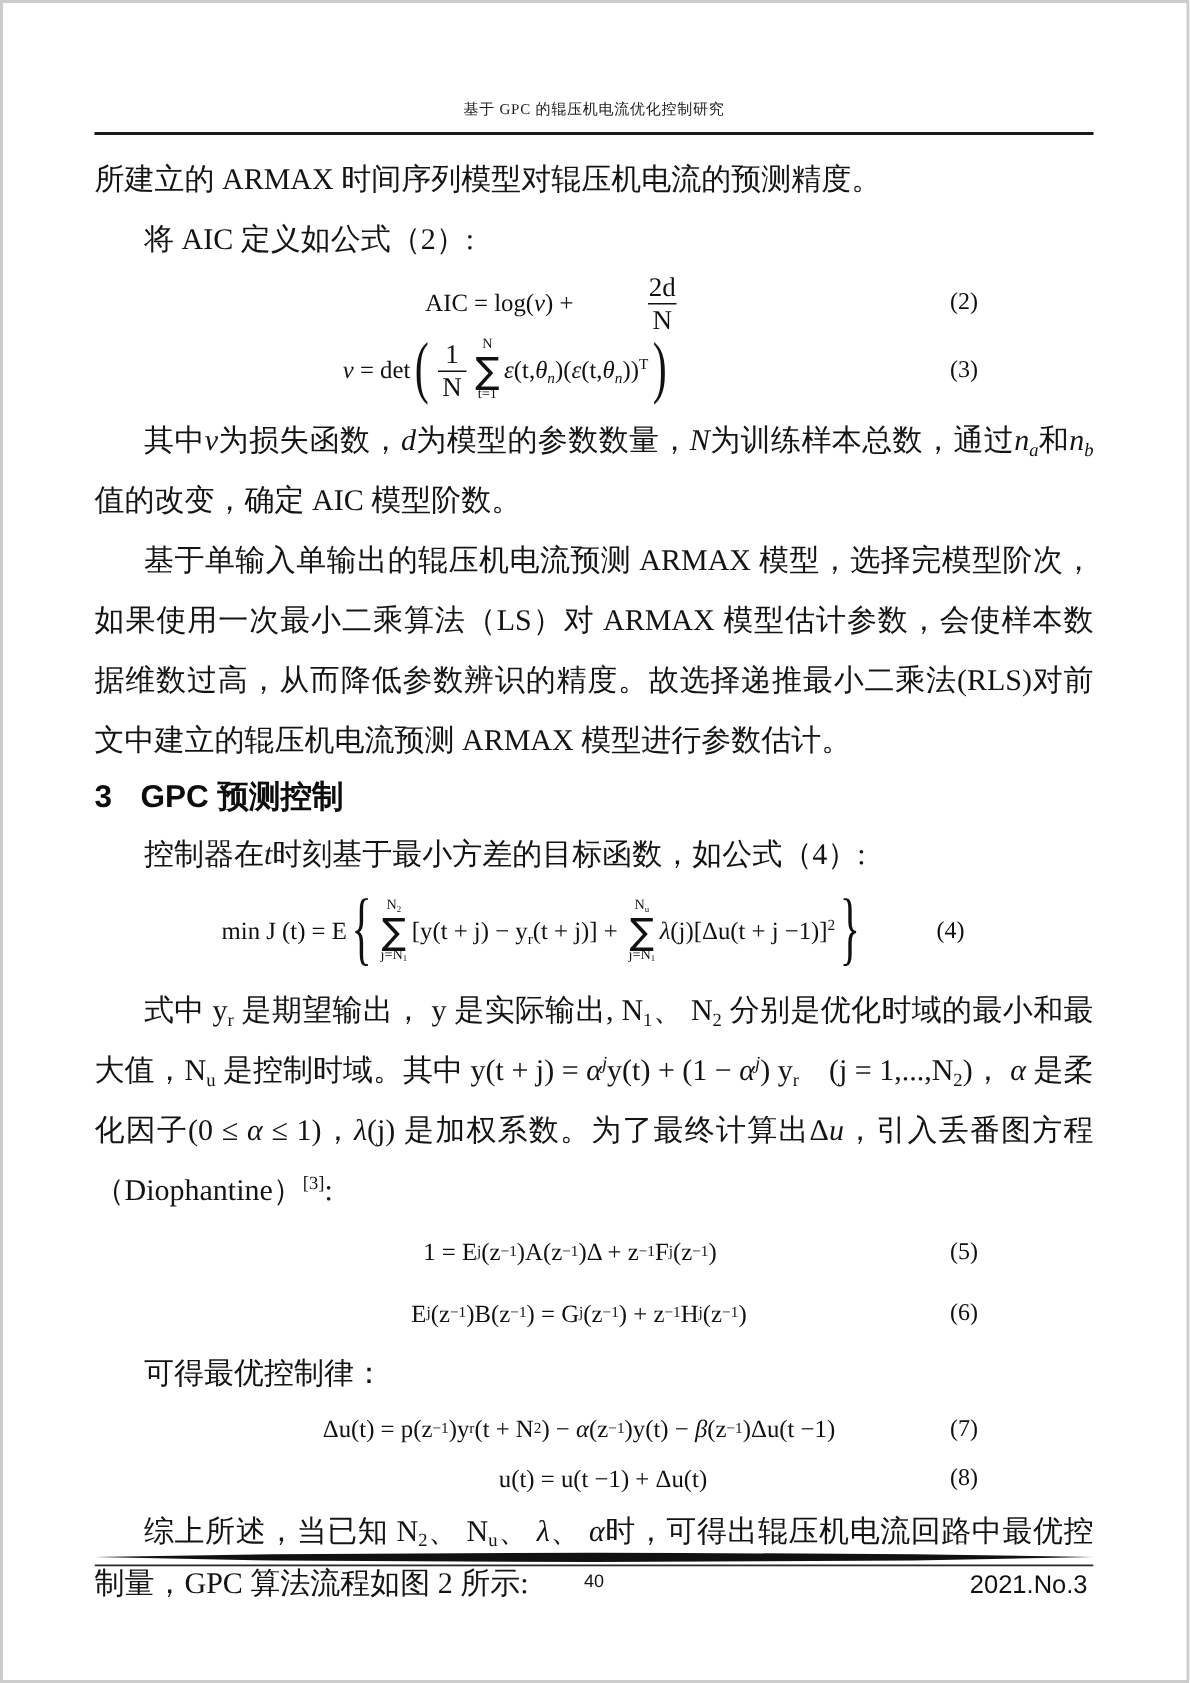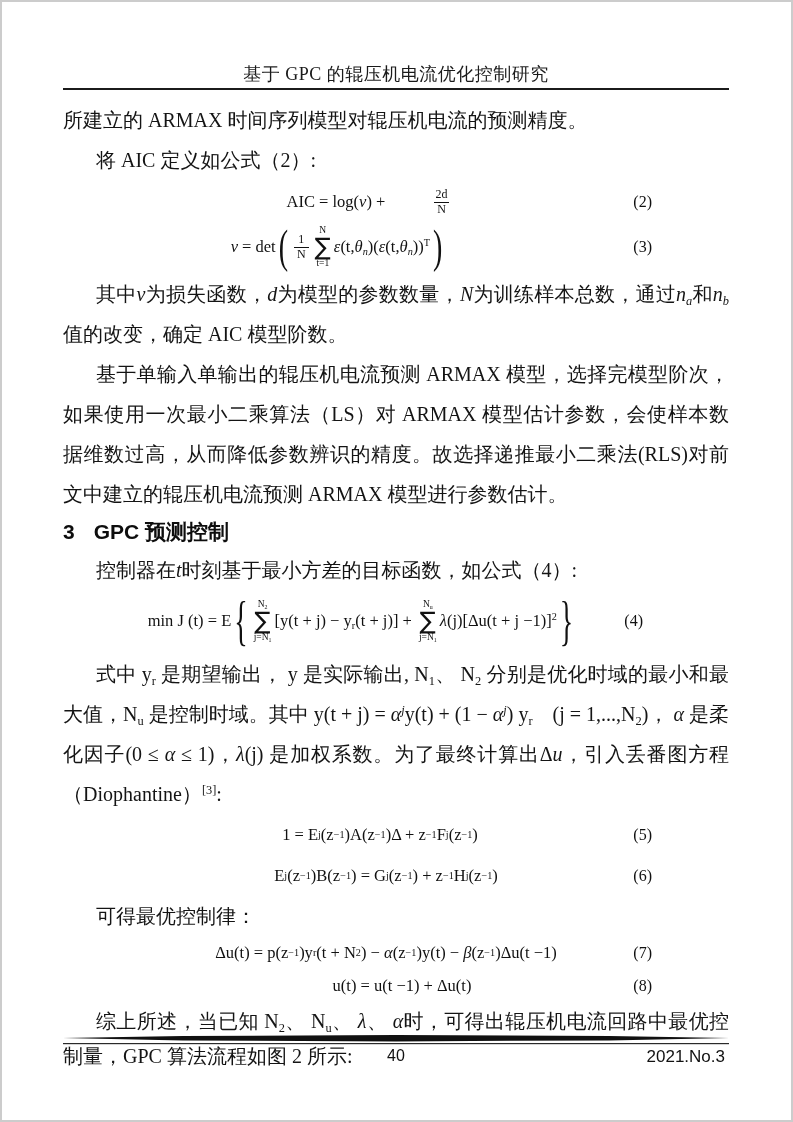--- a/index.html
+++ b/index.html
@@ -10,21 +10,21 @@
     background:#ffffff;
     border:2px solid #cccccc;
     overflow:hidden;
     font-family:"Liberation Serif","DejaVu Serif",serif;
     color:#141414;
   }
   .content{
     position:absolute;left:61px;top:0;width:666px;padding-top:63px;
   }
   .header-title{
-    text-align:center;font-size:18px;line-height:18px;color:#1a1a1a;
+    text-align:center;font-size:10px;line-height:18px;color:#1a1a1a;
     letter-spacing:0.5px;
   }
   .header-rule{margin-top:5px;border-bottom:2px solid #1b1b1b;height:0;}
   .para{
     font-size:20px;line-height:40px;text-align:justify;margin:0;color:#141414;
   }
   .para.first{margin-top:10px;}
   .indent{text-indent:33px;}
   .tight{line-height:35px;}
   .mt2{margin-top:2px;}
@@ -35,40 +35,40 @@
   sup{vertical-align:0.58em;}
   
   .formula{
     position:relative;display:flex;justify-content:center;align-items:center;
     font-size:16.5px;font-family:"Liberation Serif","DejaVu Serif",serif;color:#111;
   }
   .eq{display:inline-flex;align-items:center;position:relative;white-space:pre;}
   .flabel{position:absolute;right:77px;font-size:16px;color:#111;}
   .frac{
     display:inline-flex;flex-direction:column;align-items:center;
-    margin:0 3px;font-size:12px;line-height:1.15;
+    margin:0 3px;font-size:18px;line-height:1.15;
   }
   .frac .fn{padding:0 3px;}
   .frac .fd{border-top:1.4px solid #111;padding:0 3px;}
   .sum{display:inline-flex;flex-direction:column;align-items:center;margin:0 3px;line-height:1;}
   .sum .lim{font-size:9.5px;line-height:11px;white-space:nowrap;}
   .sum .sigma{font-size:24px;line-height:22px;font-family:"DejaVu Sans","Liberation Sans",sans-serif;}
   .bigd{display:inline-block;font-size:28px;transform:scaleY(1.65);margin:0 3px;font-weight:300;}
   .brace{font-size:28px;transform:scaleY(1.95);}
   .section-heading{
     height:36px;line-height:36px;margin:0;
     font-family:"Liberation Sans","DejaVu Sans",sans-serif;
     font-weight:bold;font-size:21px;color:#0d0d0d;
   }
   .sec-num{margin-right:19px;}
   
   .footer-rule{position:absolute;left:61px;top:1033px;width:666px;height:10px;}
   .footer-pagenum{
     position:absolute;left:61px;top:1045px;width:666px;text-align:center;
-    font-family:"Liberation Sans","DejaVu Sans",sans-serif;font-size:16px;color:#111;
+    font-family:"Liberation Sans","DejaVu Sans",sans-serif;font-size:12px;color:#111;
   }
   .footer-issue{
     position:absolute;right:66px;top:1045px;
     font-family:"Liberation Sans","DejaVu Sans",sans-serif;font-size:17px;color:#111;
   }
 </style>
 </head>
 <body>
 
 <div class="page">

